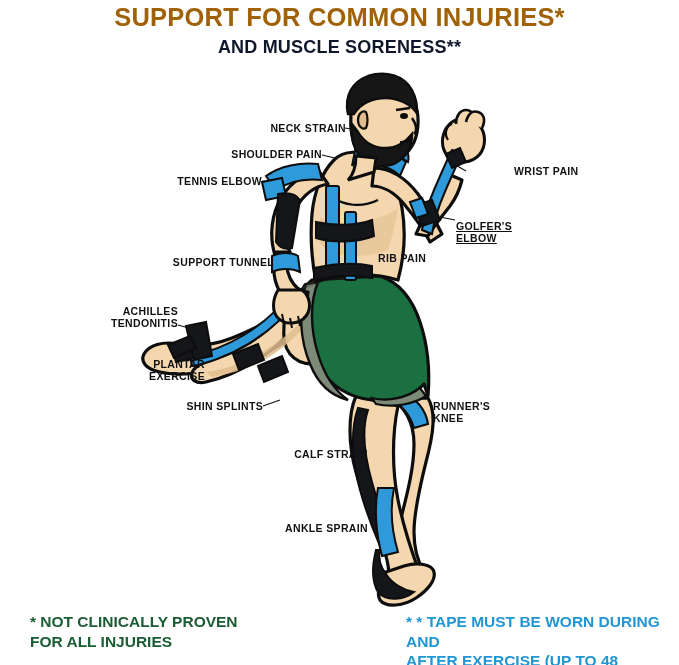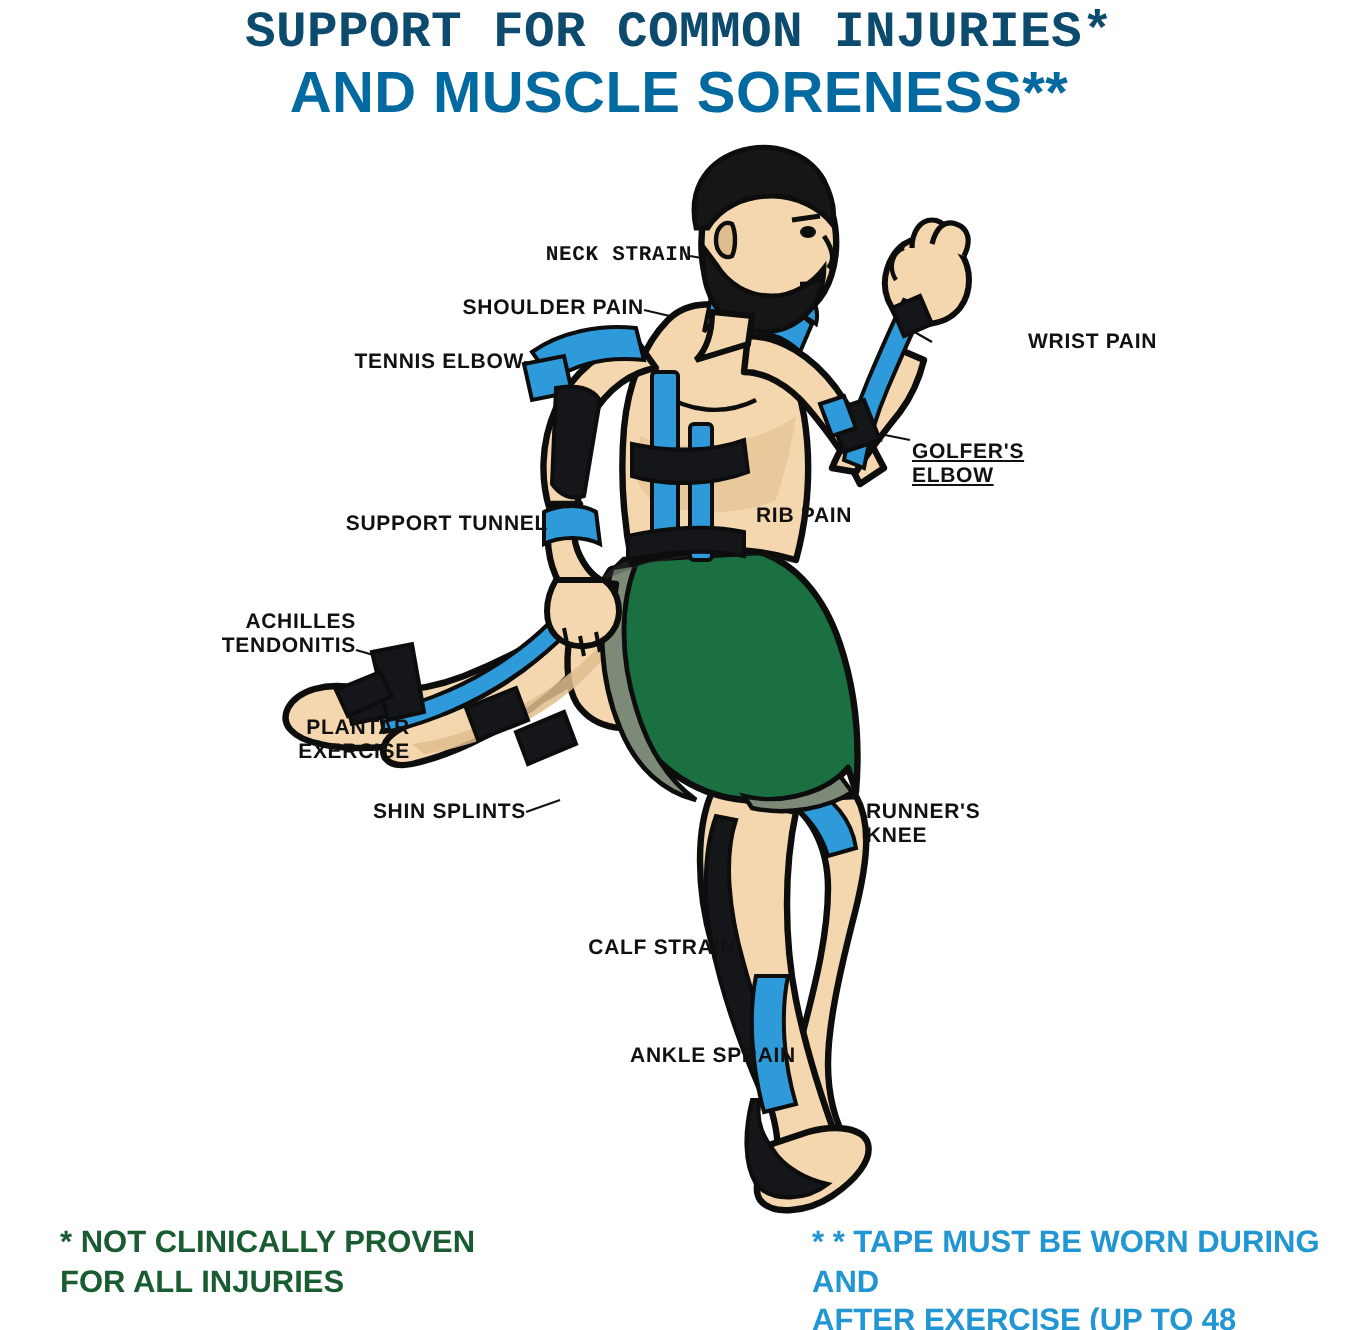--- a/index.html
+++ b/index.html
@@ -25,34 +25,34 @@
   
   .title-block {
     position: absolute;
     top: 2px;
     left: 0;
     width: 679px;
     text-align: center;
     pointer-events: none;
   }
   .title-line1 {
-    font-family: Liberation Mono, monospace;
+    font-family: Liberation Sans, sans-serif;
     font-weight: bold;
     font-size: 25.5px;
     letter-spacing: 0.2px;
-    color: #0c4a6e;
+    color: #a16207;
     line-height: 30px;
     white-space: nowrap;
   }
   .title-line2 {
     font-family: "Liberation Sans", sans-serif;
     font-weight: bold;
-    font-size: 29px;
+    font-size: 18px;
     letter-spacing: 0.2px;
-    color: #0369a1;
+    color: #0f172a;
     line-height: 30px;
     white-space: nowrap;
   }
 
   
   .footnote {
     position: absolute;
     font-family: "Liberation Sans", sans-serif;
     font-weight: bold;
     font-size: 15.5px;
@@ -257,21 +257,21 @@
 
       <path d="M396,110 L410,108" stroke="#0d0d0d" stroke-width="2.4" fill="none"></path>
       <ellipse cx="404" cy="116" rx="4" ry="3" fill="#0d0d0d"></ellipse>
       <path d="M412,118 C416,124 418,130 414,134" fill="none" stroke="#0d0d0d" stroke-width="2.4"></path>
       <path d="M400,142 C406,142 410,140 412,138" fill="none" stroke="#0d0d0d" stroke-width="2.2"></path>
 
       <path d="M356,156 C356,166 354,174 348,180 L374,172 L376,158 Z" fill="#f4d7ae" stroke="#0d0d0d" stroke-width="3"></path>
     </g>
   </svg>
 
-  <div class="label right-al" style="left:196px; top:122px; width:150px;font-family:Liberation Mono, monospace;">NECK STRAIN</div>
+  <div class="label right-al" style="left:196px; top:122px; width:150px;">NECK STRAIN</div>
 
   <div class="label right-al" style="left:110px; top:175px; width:152px;">TENNIS ELBOW</div>
 
   <div class="label right-al" style="left:162px; top:148px; width:160px;">SHOULDER PAIN</div>
 
   <div class="label left-al" style="left:470px; top:165px; width:130px;margin-left:44px;">WRIST PAIN</div>
 
   <div class="label left-al" style="left:456px; top:220px; width:110px;text-decoration:underline;">GOLFER'S
 ELBOW</div>
 
@@ -283,23 +283,23 @@
 TENDONITIS</div>
 
   <div class="label right-al" style="left:105px; top:358px; width:100px;">PLANTAR
 EXERCISE</div>
 
   <div class="label right-al" style="left:143px; top:400px; width:120px;">SHIN SPLINTS</div>
 
   <div class="label left-al" style="left:433px; top:400px; width:110px;">RUNNER'S
 KNEE</div>
 
-  <div class="label right-al" style="left:248px; top:468px; width:120px;">CALF STRAIN</div>
-
-  <div class="label right-al" style="left:274px; top:522px; width:124px;">ANKLE SPRAIN</div>
+  <div class="label right-al" style="left:248px; top:448px; width:120px;">CALF STRAIN</div>
+
+  <div class="label right-al" style="left:244px; top:522px; width:124px;">ANKLE SPRAIN</div>
 
   <div class="footnote" id="footnote-left">* NOT CLINICALLY PROVEN
 FOR ALL INJURIES</div>
 
   <div class="footnote" id="footnote-right">* * TAPE MUST BE WORN DURING AND
 AFTER EXERCISE (UP TO 48 HOURS)
 FOR REDUCED MUSCLE SORENESS</div>
 
 </div>
 

